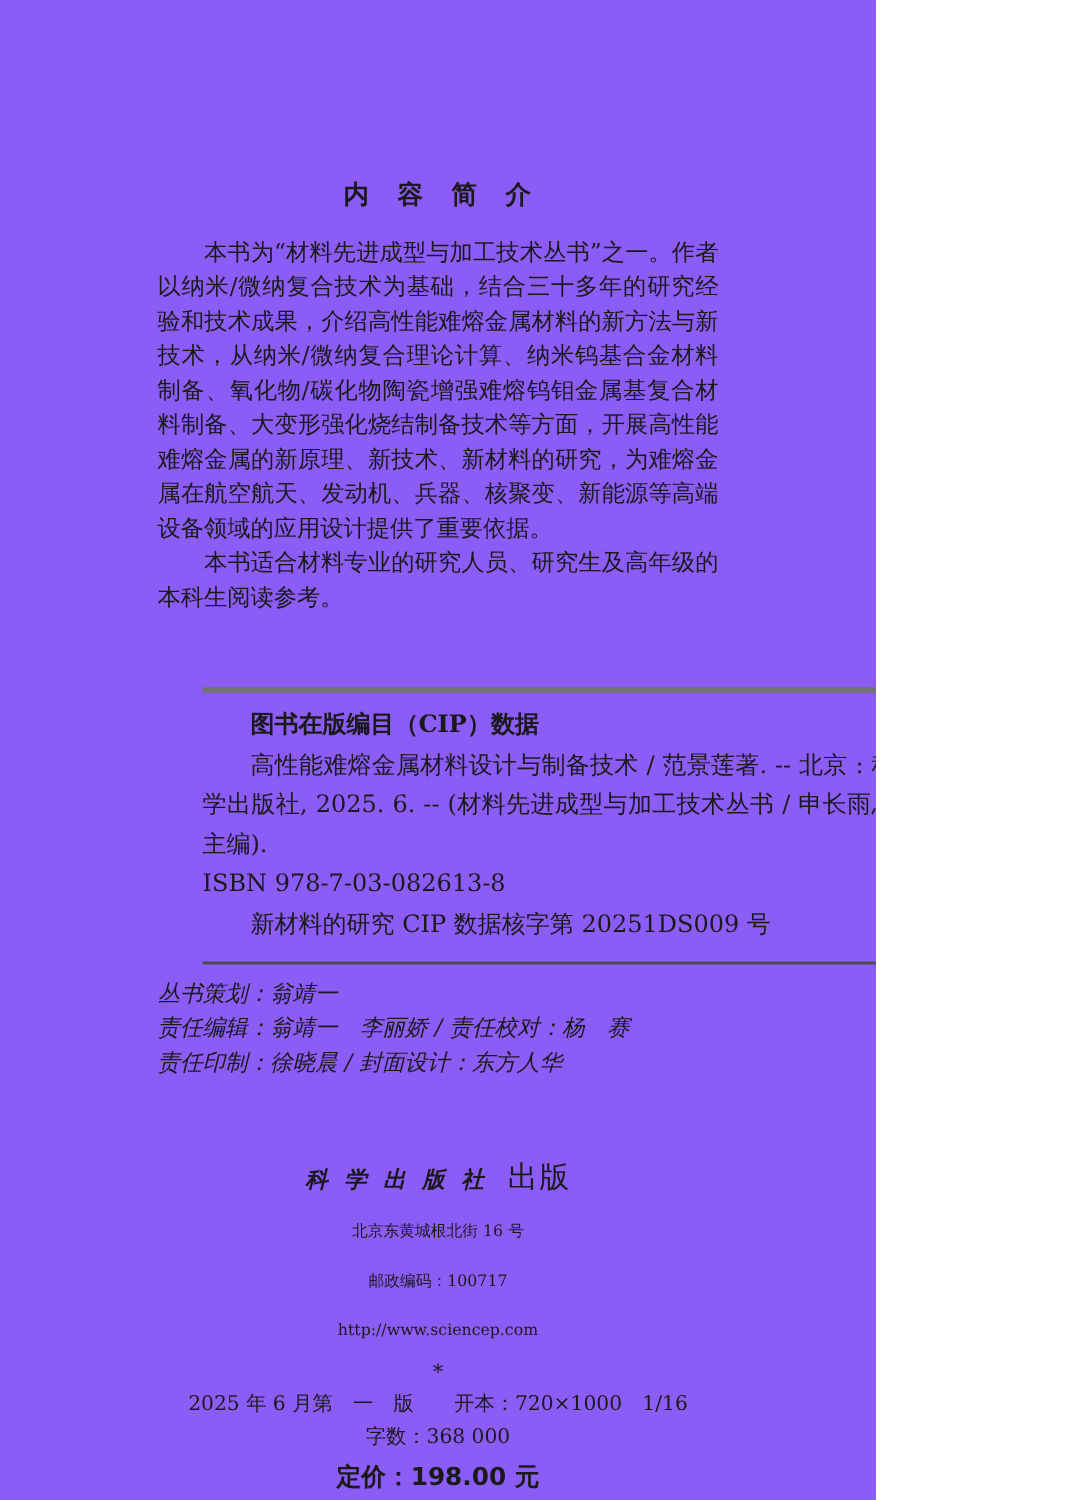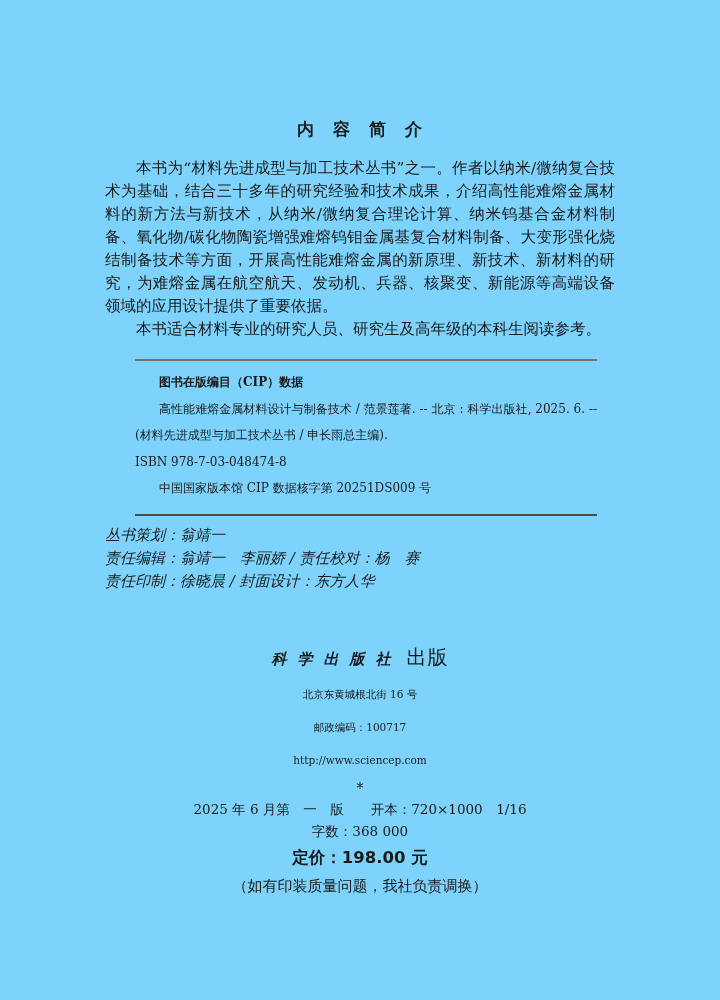--- a/index.html
+++ b/index.html
@@ -1,20 +1,20 @@
 <!DOCTYPE html>
 <html><head>
 <meta charset="utf-8">
 <style>
   html, body { margin: 0; padding: 0; background: #ffffff; }
   .page {
     position: relative;
-    width: 720px;
+    width: 584px;
     height: 1000px;
-    background: #7dd3fc;
+    background: #8b5cf6;
     color: #1a1a1a;
     font-family: "DejaVu Serif", "Liberation Serif", serif;
     overflow: hidden;
   }
   .content { padding: 0 105px; }
 
   
   .summary-title {
     margin-top: 118px;
     text-align: center;
@@ -26,26 +26,26 @@
   .summary-para {
     margin: 0;
     font-size: 15.5px;
     line-height: 23px;
     text-align: justify;
     text-indent: 2em;
   }
 
   
   .cip-box {
-    margin: 18px 0 0 30px;
+    margin: 48px 0 0 30px;
     width: 462px;
-    border-top: 2px solid #737373;
+    border-top: 4px solid #737373;
     border-bottom: 2px solid #4d4d4d;
     padding: 8px 0 12px 0;
-    font-size: 12px;
+    font-size: 16px;
     line-height: 26.5px;
   }
   .cip-heading { font-weight: bold; text-indent: 2em; margin: 0; }
   .cip-entry   { text-indent: 2em; margin: 0; text-align: justify; }
   .cip-isbn    { margin: 0; }
   .cip-class   { text-indent: 2em; margin: 0; }
   .cip-record  { text-indent: 2em; margin: 0; }
 
   
   .credits {
@@ -98,22 +98,22 @@
     <div class="summary-title">内　容　简　介</div>
 
     <div class="summary-body">
       <p class="summary-para">本书为“材料先进成型与加工技术丛书”之一。作者以纳米/微纳复合技术为基础，结合三十多年的研究经验和技术成果，介绍高性能难熔金属材料的新方法与新技术，从纳米/微纳复合理论计算、纳米钨基合金材料制备、氧化物/碳化物陶瓷增强难熔钨钼金属基复合材料制备、大变形强化烧结制备技术等方面，开展高性能难熔金属的新原理、新技术、新材料的研究，为难熔金属在航空航天、发动机、兵器、核聚变、新能源等高端设备领域的应用设计提供了重要依据。</p>
       <p class="summary-para">本书适合材料专业的研究人员、研究生及高年级的本科生阅读参考。</p>
     </div>
 
     <div class="cip-box">
       <p class="cip-heading">图书在版编目（CIP）数据</p>
       <p class="cip-entry">高性能难熔金属材料设计与制备技术 / 范景莲著. -- 北京 : 科学出版社, 2025. 6. -- (材料先进成型与加工技术丛书 / 申长雨总主编).</p>
-      <p class="cip-isbn">ISBN 978-7-03-048474-8</p>
-      <p class="cip-record">中国国家版本馆 CIP 数据核字第 20251DS009 号</p>
+      <p class="cip-isbn">ISBN 978-7-03-082613-8</p>
+      <p class="cip-record">新材料的研究 CIP 数据核字第 20251DS009 号</p>
     </div>
 
     <div class="credits">
       <div>丛书策划：翁靖一</div>
       <div>责任编辑：翁靖一　李丽娇 / 责任校对：杨　赛</div>
       <div>责任印制：徐晓晨 / 封面设计：东方人华</div>
     </div>
 
     <div class="publisher">
       <div class="pub-logo-line">

